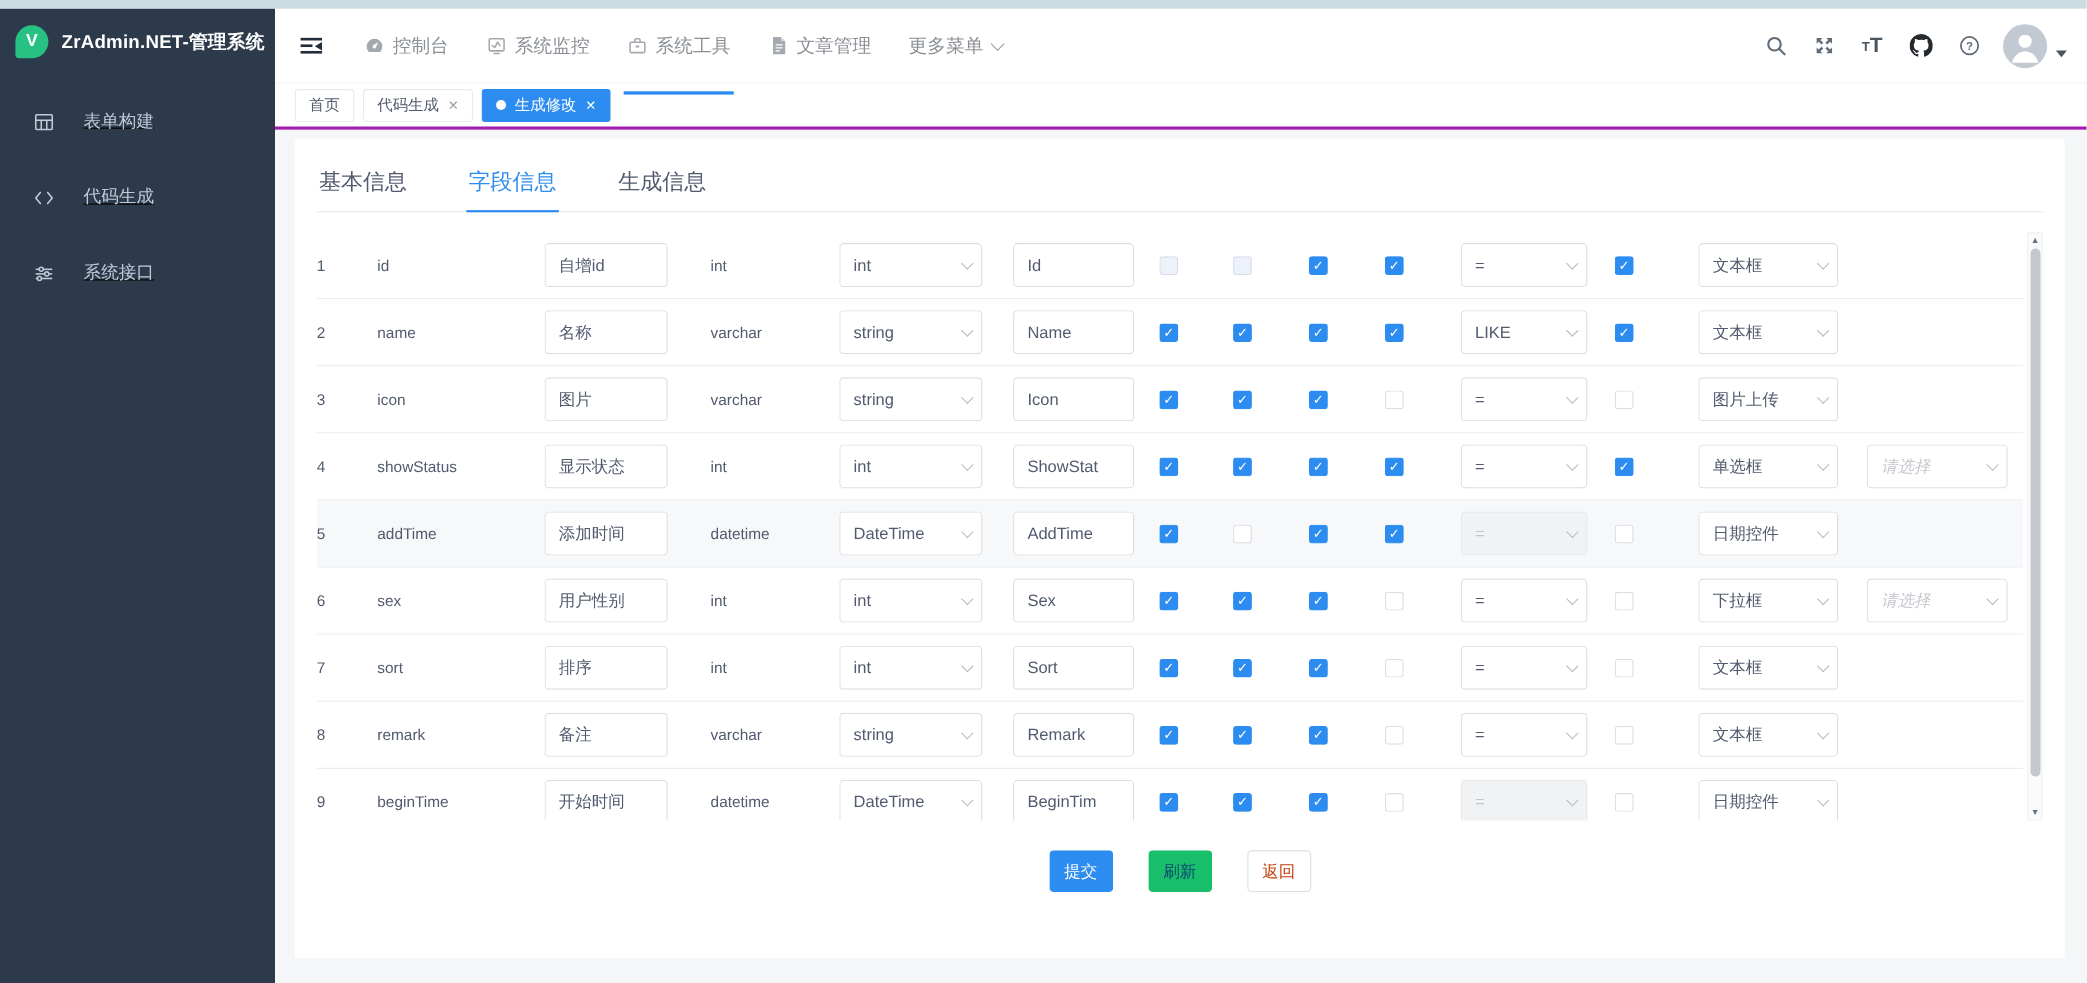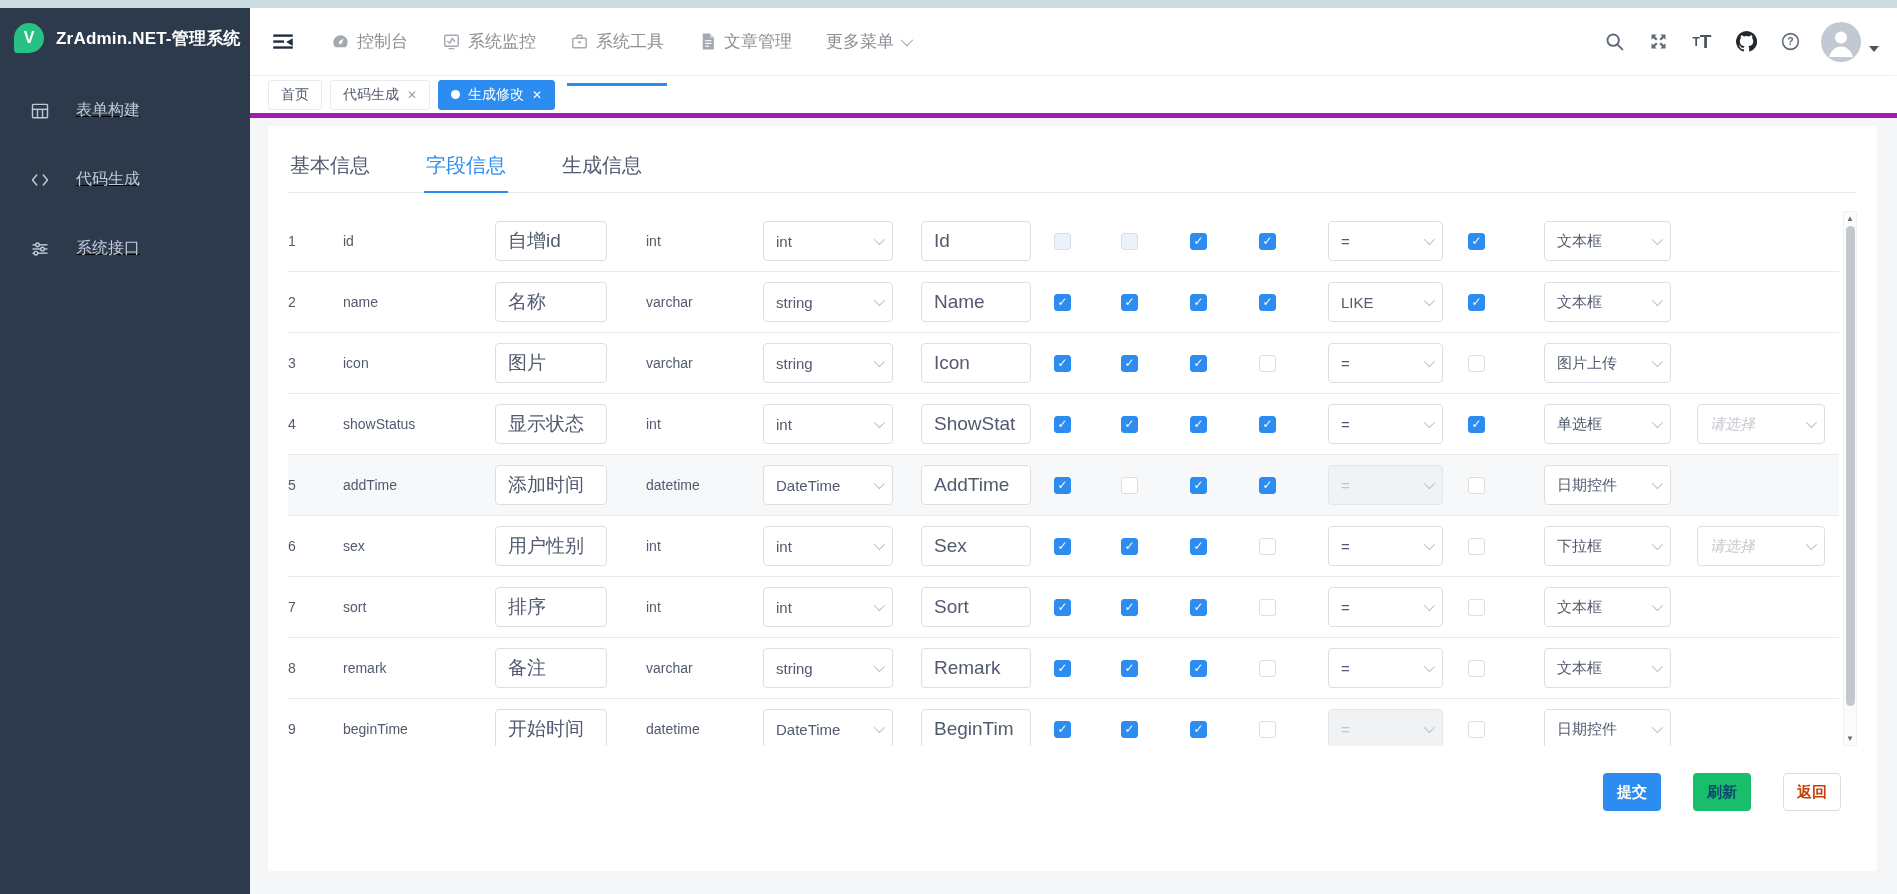--- a/index.html
+++ b/index.html
@@ -30,21 +30,21 @@
   .nav-item .chev-dn { margin-left:7px; width:9px; height:9px; border-right:1.6px solid #9aa0a6; border-bottom:1.6px solid #9aa0a6; transform:rotate(45deg) translateY(-2px); }
   .nav-spacer { flex:1; }
   .icon-btn { width:34px; height:34px; display:flex; align-items:center; justify-content:center; color:#5f6b77; cursor:pointer; margin-left:10px; flex:none; }
   .icon-btn svg { width:21px; height:21px; display:block; }
   .font-size-btn { font-weight:bold; color:#4a5560; }
   .font-size-btn .t-sm { font-size:12px; } .font-size-btn .t-lg { font-size:19px; }
   .avatar { width:40px; height:40px; border-radius:50%; background:#c3c9d2; margin-left:14px; overflow:hidden; cursor:pointer; flex:none; }
   .avatar svg { width:40px; height:40px; display:block; }
   .user-caret { width:0; height:0; border-left:5px solid transparent; border-right:5px solid transparent; border-top:6px solid #4a5560; margin:14px 0 0 8px; cursor:pointer; }
 
-  .tagbar { height:42px; background:#fff; display:flex; align-items:center; padding:0 18px; border-bottom:5px solid #a21caf; box-shadow:0 1px 3px rgba(0,0,0,.05); }
+  .tagbar { height:42px; background:#fff; display:flex; align-items:center; padding:0 18px; border-bottom:3px solid #a21caf; box-shadow:0 1px 3px rgba(0,0,0,.05); }
   .tag { height:30px; display:flex; align-items:center; padding:0 12px; border:1px solid #e8eaec; background:#fff; color:#515a6e; font-size:14px; margin-right:8px; border-radius:3px; cursor:pointer; white-space:nowrap; }
   .tag .tag-close { margin-left:8px; font-size:12px; color:#9aa0a6; }
   .tag.active { background:#2d8cf0; border-color:#2d8cf0; color:#fff; }
   .tag.active .tag-close { color:#fff; }
   .tag .tag-dot { width:9px; height:9px; border-radius:50%; background:#fff; margin-right:8px; }
 
   
   .content { flex:1; background:#f5f6f8; overflow:hidden; }
   .panel { background:#fff; margin:8px 20px 0 18px; height:745px; padding:0 20px; border-radius:2px; }
 
@@ -60,42 +60,42 @@
   .tbody { position:relative; height:535px; overflow:hidden; padding-right:18px; }
   .trow { display:flex; align-items:center; height:61px; border-bottom:1px solid #e8eaec; background:#fff; }
   .trow.hl { background:#f7f8fa; }
   .cell { font-size:14px; color:#515a6e; white-space:nowrap; overflow:hidden; flex:none; }
 
   .c-no{width:55px;} .c-col{width:152px;} .c-desc{width:151px;} .c-db{width:117px;}
   .c-cs{width:158px;} .c-prop{width:133px;} .c-ins{width:67px;} .c-edit{width:69px;}
   .c-list{width:69px;} .c-query{width:69px;} .c-qtype{width:140px;} .c-req{width:76px;}
   .c-disp{width:153px;} .c-dict{flex:1 !important; min-width:0;}
 
-  .tbox { height:40px; border:1px solid #dcdee2; border-radius:4px; background:#fff; display:flex; align-items:center; padding:0 12px; font-size:19px; color:#515a6e; overflow:hidden; white-space:nowrap; }
+  .tbox { height:40px; border:1px solid #dcdee2; border-radius:4px; background:#fff; display:flex; align-items:center; padding:0 12px; font-size:15px; color:#515a6e; overflow:hidden; white-space:nowrap; }
   .tbox-desc { width:112px; } .tbox-prop { width:110px; }
   .sel { height:40px; border:1px solid #dcdee2; border-radius:4px; background:#fff; display:flex; align-items:center; justify-content:space-between; padding:0 10px 0 12px; cursor:pointer; overflow:hidden; }
   .sel-text { font-size:15px; color:#515a6e; white-space:nowrap; overflow:hidden; }
   .sel-chev { width:8px; height:8px; border-right:1.4px solid #b8bcc4; border-bottom:1.4px solid #b8bcc4; transform:rotate(45deg) translateY(-2px); flex:none; margin-left:6px; }
   .sel-cs{width:130px;} .sel-q{width:115px;} .sel-disp{width:127px;} .sel-dict{width:128px;}
   .sel.disabled { background:#f1f2f4; border-color:#e4e6ea; cursor:not-allowed; }
   .sel.disabled .sel-text { color:#c2c6cc; }
   .sel.placeholder .sel-text { color:#c5c8ce;font-style:italic; }
 
   .cb { width:17px; height:17px; border:1px solid #dcdee2; border-radius:3px; background:#fff; display:flex; align-items:center; justify-content:center; cursor:pointer; }
   .cb.checked { background:#2d8cf0; border-color:#2d8cf0; color:#fff; font-size:12px; line-height:1; }
   .cb.disabled { background:#edf1fa; border-color:#d9dde9; cursor:not-allowed; }
 
   
   .vscroll { position:absolute; top:0; right:0; width:14px; height:100%; background:#fafbfc; border:1px solid #f0f1f3; }
   .vscroll .arr { height:13px; display:flex; align-items:center; justify-content:center; font-size:8px; color:#66707d; }
   .vscroll .arr.down { position:absolute; bottom:0; left:0; right:0; }
   .vscroll .thumb { position:absolute; top:14px; left:1.5px; width:9px; height:480px; background:#c4c7cc; border-radius:5px; }
 
   
-  .footer-actions { display:flex; justify-content:flex-end; align-items:center; margin-top:27px;font-weight:bold; }
+  .footer-actions { display:flex; justify-content:center; align-items:center; margin-top:27px; }
   .btn { height:38px; padding:0 13px; border-radius:4px; font-size:15px; display:flex; align-items:center; cursor:pointer; border:1px solid transparent; margin:0 16px; white-space:nowrap; }
   .btn-submit { background:#2d8cf0; color:#fff; }
   .btn-refresh { background:#19be6b; color:#0c4a6e; }
   .btn-back { background:#fff; color:#c2410c; border-color:#dcdee2; }
 </style>
 </head>
 <body>
 
 <div class="top-strip"></div>
 <div class="layout">

